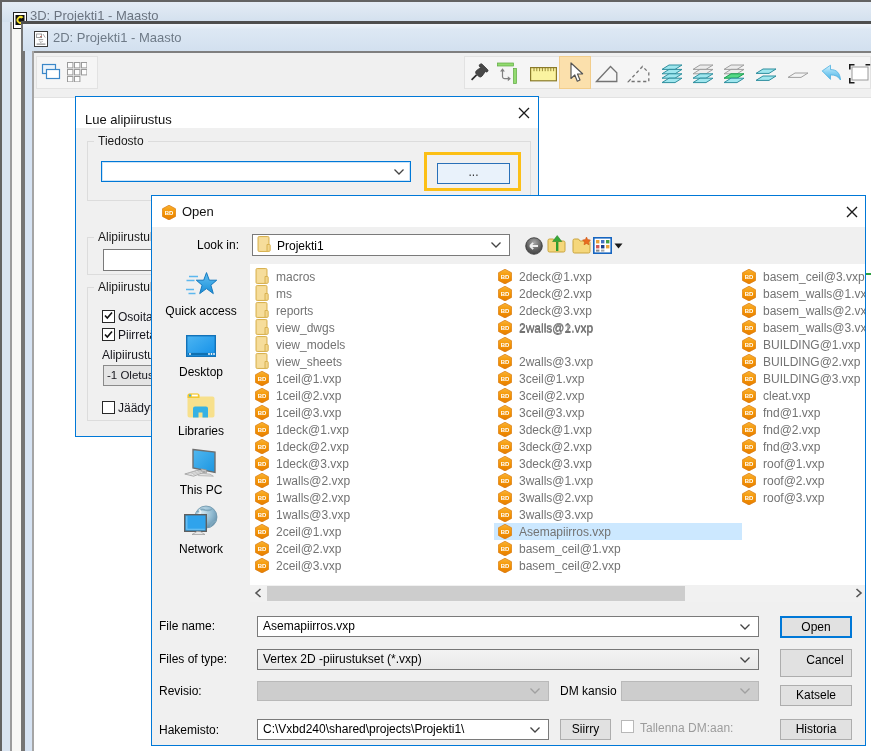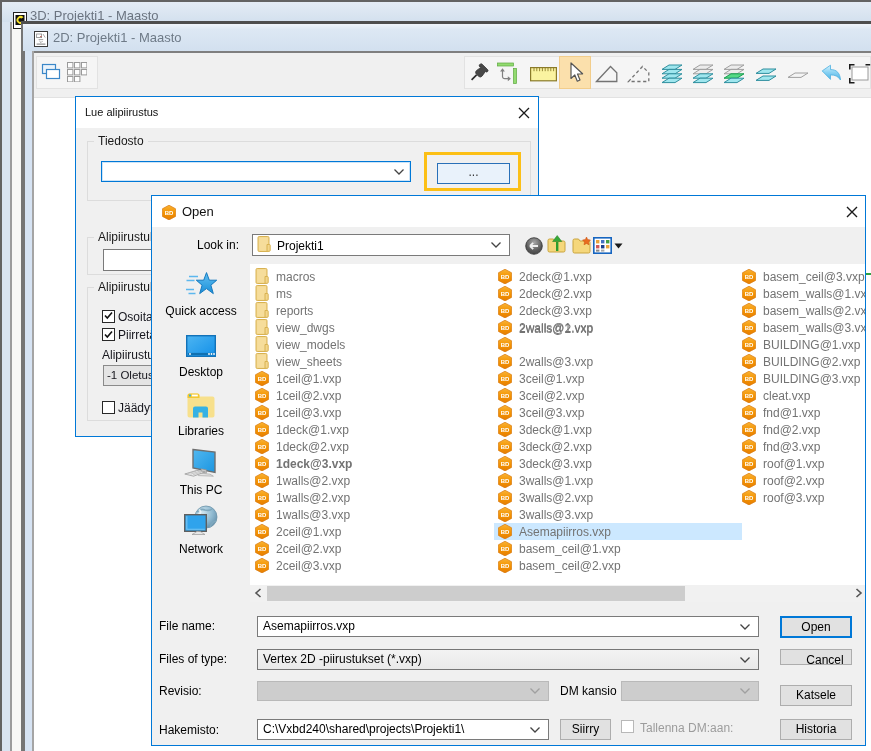--- a/index.html
+++ b/index.html
@@ -125,21 +125,21 @@
     </defs>
 <path d="M10.5 3.2 v4.4 c6.2 -0.2 9.6 3.8 10 10.4 c-2.4 -3.6 -5.2 -5.2 -10 -5.1 v4.5 L2.2 8.9 Z" fill="url(#ua)" stroke="#59b6e2" stroke-width="0.9"></path>
   </svg>
 <svg style="position:absolute;left:849px;top:64px;" width="22" height="20" viewBox="0 0 22 20">
     <rect x="3" y="3" width="16" height="13" fill="#fff" stroke="#9a9a9a" stroke-width="1"></rect>
 <path d="M0.8 5.5 V0.8 H5.5 M16.5 0.8 h4.7 M0.8 14 v4.7 h4.7" fill="none" stroke="#1a1a1a" stroke-width="1.6"></path>
   </svg>
 <div class="" style="left:866px;top:273px;width:5px;height:2px;background:#2ea043;z-index:30;"></div>
 <div style="left:75px;top:96px;width:464px;height:341px;border:1px solid #0078d7;background:#f0f0f0;z-index:10;">
 <div class="" style="left:0px;top:0px;width:462px;height:31px;background:#fff;"></div>
-<div class="t" style="left:9px;top:8px;font-size:11px;color:#111;">Lue alipiirustus</div>
+<div class="t" style="left:9px;top:16px;font-size:13px;color:#111;">Lue alipiirustus</div>
 <svg style="position:absolute;left:441px;top:9px;" width="14" height="14" viewBox="0 0 14 14">
       <path d="M2 2 L12 12 M12 2 L2 12" stroke="#1a1a1a" stroke-width="1.3"></path>
     </svg>
 <div class="" style="left:11px;top:44px;width:444px;height:60px;border:1px solid #dcdcdc;"></div>
 <div class="t" style="left:18px;top:37px;background:#f0f0f0;padding:0 4px;color:#1a1a1a;">Tiedosto</div>
 <div class="" style="left:25px;top:64px;width:310px;height:21px;background:#fff;border:1px solid #0078d7;box-shadow:inset 0 0 0 1px #cde4f7;"></div>
 <svg style="position:absolute;left:318px;top:72px;" width="10" height="6" viewBox="0 0 10 6">
       <path d="M0.5 0.5 L5 5 L9.5 0.5" fill="none" stroke="#444" stroke-width="1.3"></path>
     </svg>
 <div class="" style="left:348px;top:55px;width:97px;height:39px;border:3px solid #fcbf15;"></div>
@@ -392,21 +392,21 @@
         <defs>
           <linearGradient id="bdg" x1="0" y1="0" x2="0" y2="1">
 <stop offset="0" stop-color="#f9b233"></stop>
             <stop offset="0.55" stop-color="#f39200"></stop>
             <stop offset="1" stop-color="#e67e04"></stop>
           </linearGradient>
         </defs>
 <path d="M7 0.2 L13.6 3.8 V11.4 L7 14.9 L0.4 11.4 V3.8 Z" fill="url(#bdg)" stroke="#d87a10" stroke-width="0.7"></path>
 <text x="7" y="10.1" font-family="Liberation Sans, sans-serif" font-size="6" font-weight="bold" fill="#fff" text-anchor="middle">BD</text>
       </svg>
-<div class="row" style="left:26px;top:193px;font-weight:bold;">1deck@3.vxp</div>
+<div class="row" style="left:26px;top:193px;">1deck@3.vxp</div>
 <svg style="position:absolute;left:5px;top:209px;" width="14" height="15" viewBox="0 0 14 15">
         <defs>
           <linearGradient id="bdg" x1="0" y1="0" x2="0" y2="1">
 <stop offset="0" stop-color="#f9b233"></stop>
             <stop offset="0.55" stop-color="#f39200"></stop>
             <stop offset="1" stop-color="#e67e04"></stop>
           </linearGradient>
         </defs>
 <path d="M7 0.2 L13.6 3.8 V11.4 L7 14.9 L0.4 11.4 V3.8 Z" fill="url(#bdg)" stroke="#d87a10" stroke-width="0.7"></path>
 <text x="7" y="10.1" font-family="Liberation Sans, sans-serif" font-size="6" font-weight="bold" fill="#fff" text-anchor="middle">BD</text>
@@ -872,21 +872,21 @@
 <svg style="position:absolute;left:0px;top:0px;left:588px;top:428px;" width="10" height="6" viewBox="0 0 10 6">
       <path d="M0.5 0.5 L5 5 L9.5 0.5" fill="none" stroke="#444" stroke-width="1.3"></path>
     </svg>
 <div class="btn" style="left:628px;top:420px;width:72px;height:22px;border:2px solid #0078d7;line-height:18px;">Open</div>
 <div class="t" style="left:7px;top:456px;">Files of type:</div>
 <div class="" style="left:105px;top:453px;width:502px;height:21px;background:linear-gradient(#f3f3f3,#e9e9e9);border:1px solid #767676;"></div>
 <div class="t" style="left:111px;top:456px;">Vertex 2D -piirustukset (*.vxp)</div>
 <svg style="position:absolute;left:0px;top:0px;left:588px;top:461px;" width="10" height="6" viewBox="0 0 10 6">
       <path d="M0.5 0.5 L5 5 L9.5 0.5" fill="none" stroke="#444" stroke-width="1.3"></path>
     </svg>
-<div class="btn" style="left:628px;top:453px;width:72px;height:16px;line-height:20px;padding-left:18px;">Cancel</div>
+<div class="btn" style="left:628px;top:453px;width:72px;height:28px;line-height:20px;padding-left:18px;">Cancel</div>
 <div class="t" style="left:7px;top:488px;">Revisio:</div>
 <div class="" style="left:105px;top:485px;width:292px;height:20px;background:#cdcdcd;border:1px solid #b9b9b9;"></div>
 <svg style="position:absolute;left:0px;top:0px;left:378px;top:492px;" width="10" height="6" viewBox="0 0 10 6">
       <path d="M0.5 0.5 L5 5 L9.5 0.5" fill="none" stroke="#a0a0a0" stroke-width="1.3"></path>
     </svg>
 <div class="t" style="left:408px;top:488px;">DM kansio</div>
 <div class="" style="left:469px;top:485px;width:138px;height:20px;background:#cdcdcd;border:1px solid #b9b9b9;"></div>
 <svg style="position:absolute;left:0px;top:0px;left:588px;top:492px;" width="10" height="6" viewBox="0 0 10 6">
       <path d="M0.5 0.5 L5 5 L9.5 0.5" fill="none" stroke="#a0a0a0" stroke-width="1.3"></path>
     </svg>

